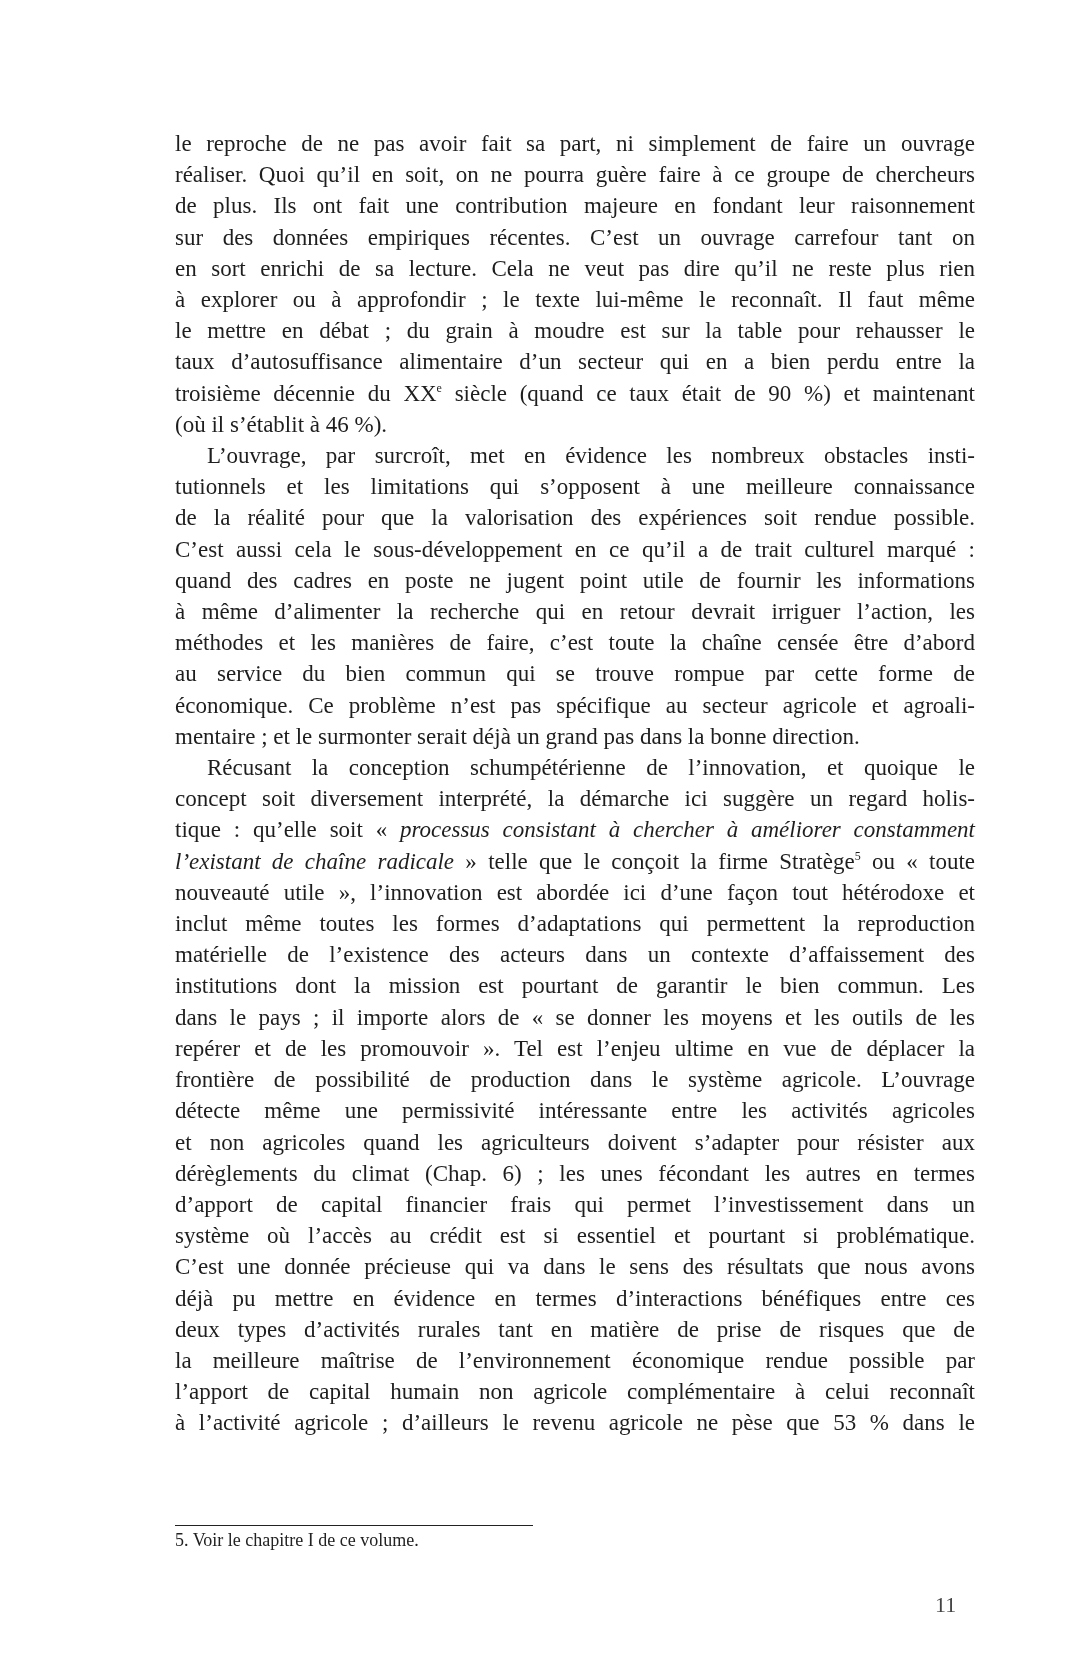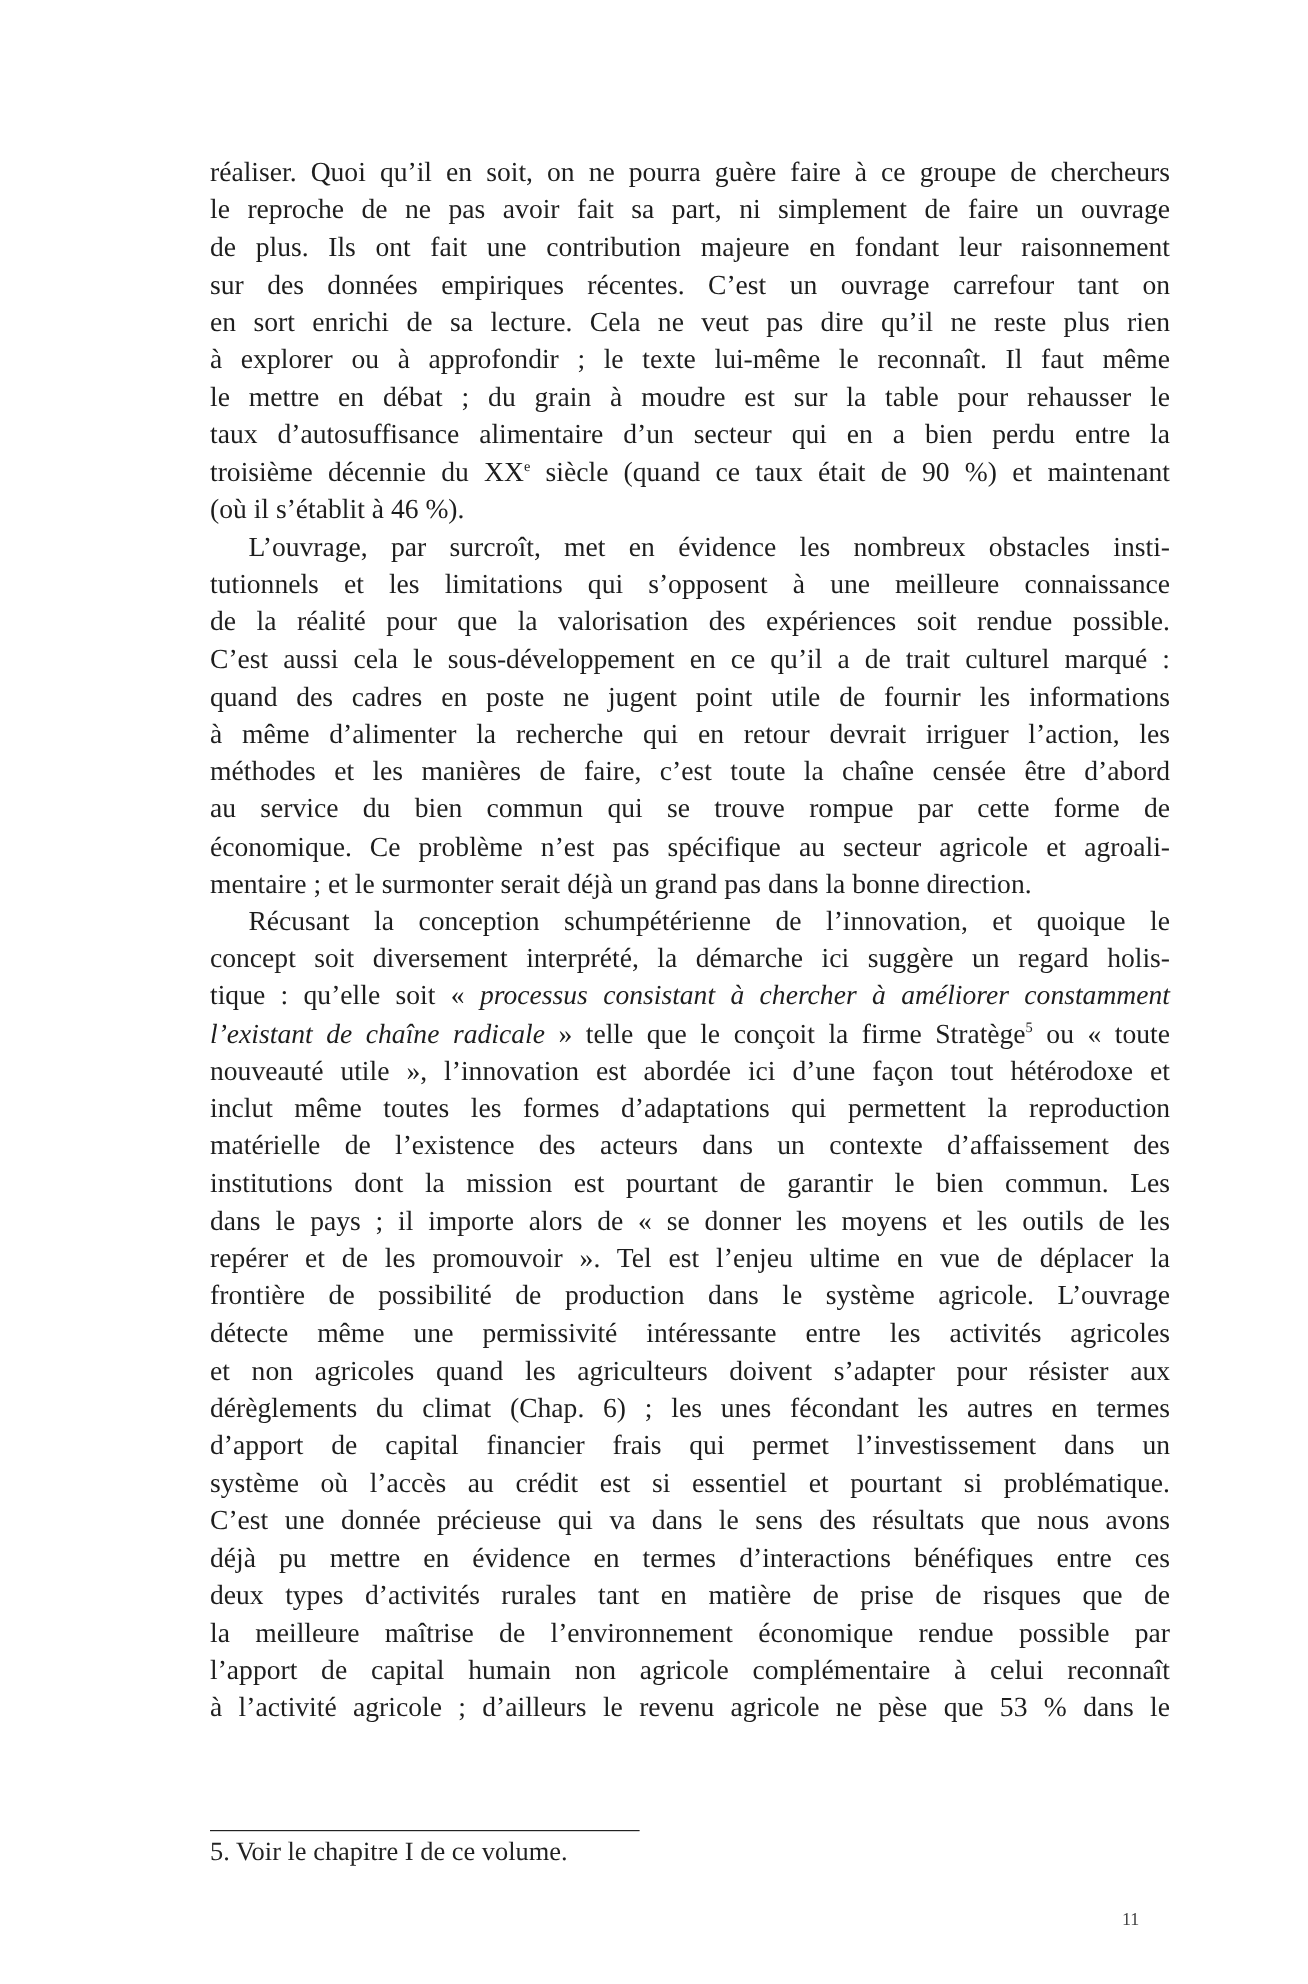--- a/index.html
+++ b/index.html
@@ -6,30 +6,30 @@
   body { width: 1090px; height: 1653px; position: relative; overflow: hidden; }
   .page { position: absolute; left: 175px; top: 128px; width: 800px; color: #1e1e1e;
           font-family: "Liberation Serif", serif; }
   .para { margin: 0; font-size: 23px; line-height: 31.2px; text-align: justify; }
   .line { display: block; white-space: nowrap; text-align-last: justify; text-align: justify; }
   .line.last { text-align-last: left; }
   .indent { text-indent: 32px; }
   sup { font-size: 12px; vertical-align: super; line-height: 0; }
   em { font-style: italic; margin-top: 20px; }
   .rule { position: absolute; left: 175px; top: 1525px; width: 358px; height: 0; border-top: 1.5px solid #222; }
-  .footnote { position: absolute; left: 175px; top: 1530px; font-family: "Liberation Serif", serif; font-size: 22px; color: #222; }
-  .pagenum { position: absolute; left: 935px; top: 1592px; font-family: "Liberation Serif", serif; font-size: 15px; color: #444; }
+  .footnote { position: absolute; left: 175px; top: 1530px; font-family: "Liberation Serif", serif; font-size: 18px; color: #222; }
+  .pagenum { position: absolute; left: 935px; top: 1592px; font-family: "Liberation Serif", serif; font-size: 22px; color: #444; }
 </style>
 </head>
 <body>
 
 <div class="page">
   <p class="para">
+    <span class="line">le reproche de ne pas avoir fait sa part, ni simplement de faire un ouvrage</span>
     <span class="line">réaliser. Quoi qu’il en soit, on ne pourra guère faire à ce groupe de chercheurs</span>
-    <span class="line">le reproche de ne pas avoir fait sa part, ni simplement de faire un ouvrage</span>
     <span class="line">de plus. Ils ont fait une contribution majeure en fondant leur raisonnement</span>
     <span class="line">sur des données empiriques récentes. C’est un ouvrage carrefour tant on</span>
     <span class="line">en sort enrichi de sa lecture. Cela ne veut pas dire qu’il ne reste plus rien</span>
     <span class="line">à explorer ou à approfondir ; le texte lui-même le reconnaît. Il faut même</span>
     <span class="line">le mettre en débat ; du grain à moudre est sur la table pour rehausser le</span>
     <span class="line">taux d’autosuffisance alimentaire d’un secteur qui en a bien perdu entre la</span>
     <span class="line"><span>troisième décennie du XX</span><sup>e</sup><span> siècle (quand ce taux était de 90 %) et maintenant</span></span>
     <span class="line last">(où il s’établit à 46 %).</span>
   </p>
 

